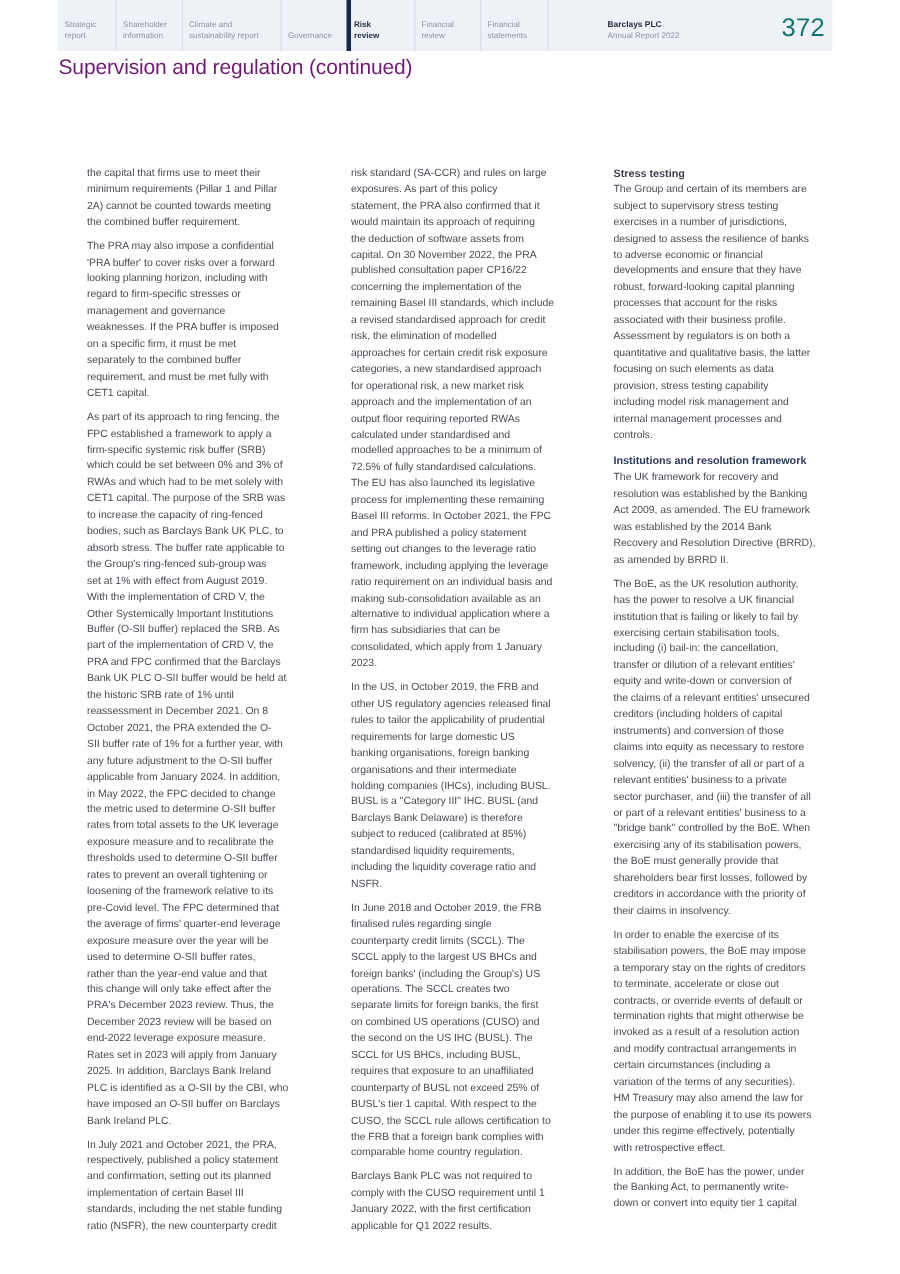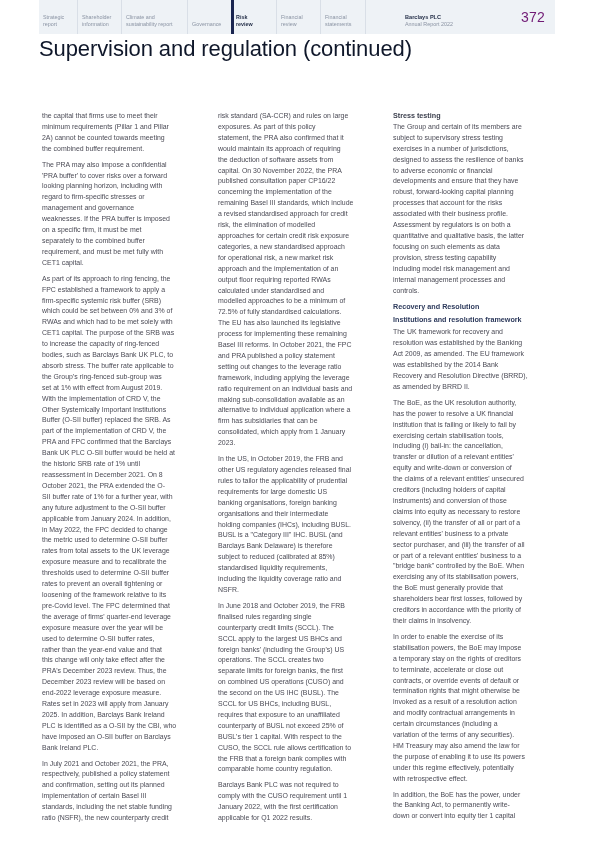--- a/index.html
+++ b/index.html
@@ -3,24 +3,24 @@
 <meta charset="utf-8">
 <style>
   html,body{margin:0;padding:0;background:#ffffff;}
   body{width:600px;height:849px;position:relative;overflow:hidden;font-family:"Liberation Sans",sans-serif;color:#3c3c46;}
   .topnav{position:absolute;left:39px;top:0;width:444px;height:34px;background:#eef2f6;display:flex;}
   .tab{position:relative;height:34px;box-sizing:border-box;padding:14px 0 0 4px;font-size:5.4px;line-height:6.8px;color:#8a93a3;border-right:1px solid #d9dfe7;}
   .tab.active{color:#1f2a44;font-weight:bold;}
   .tab.active::before{content:"";position:absolute;left:-1px;top:0;width:2.5px;height:34px;background:#1a2550;}
   .brand-name{position:absolute;left:405px;top:14px;font-size:5.6px;font-weight:bold;color:#1f2a44;}
   .brand-sub{position:absolute;left:405px;top:21px;font-size:5.4px;color:#8a93a3;}
-  .pagenum{position:absolute;left:521px;top:9px;font-size:14px;color:#701a75;font-weight:normal;letter-spacing:0.2px;}
+  .pagenum{position:absolute;left:521px;top:9px;font-size:17px;color:#0f766e;font-weight:normal;letter-spacing:0.2px;}
   .navbg{position:absolute;left:39px;top:0;width:516px;height:34px;background:#eef2f6;}
-  .title{position:absolute;left:39px;top:36px;font-size:22px;color:#0f172a;white-space:nowrap;letter-spacing:-0.1px;}
-  .col{position:absolute;top:111px;width:170px;font-size:6.95px;line-height:10.9px;color:#4a4a55;}
+  .title{position:absolute;left:39px;top:36px;font-size:14px;color:#701a75;white-space:nowrap;letter-spacing:-0.1px;}
+  .col{position:absolute;top:111px;width:170px;font-size:6.95px;line-height:10.9px;color:#4a4a55;margin-left:16px;}
   .col p{margin:0 0 5px 0;white-space:pre-line;}
   .col h3{margin:0;font-size:7.2px;line-height:10.9px;font-weight:bold;color:#3b3f4d;}
   .col h4{margin:0 0 1px 0;font-size:7.2px;line-height:12px;font-weight:bold;color:#2d3a5c;}
   #c1{left:42px;}
   #c2{left:218px;}
   #c3{left:393px;width:172px;}
 </style>
 </head>
 <body>
 
@@ -206,21 +206,20 @@
 robust, forward-looking capital planning
 processes that account for the risks
 associated with their business profile.
 Assessment by regulators is on both a
 quantitative and qualitative basis, the latter
 focusing on such elements as data
 provision, stress testing capability
 including model risk management and
 internal management processes and
 controls.</p>
-  <h4>Recovery and Resolution</h4>
   <h4>Institutions and resolution framework</h4>
   <p>The UK framework for recovery and
 resolution was established by the Banking
 Act 2009, as amended. The EU framework
 was established by the 2014 Bank
 Recovery and Resolution Directive (BRRD),
 as amended by BRRD II.</p>
   <p>The BoE, as the UK resolution authority,
 has the power to resolve a UK financial
 institution that is failing or likely to fail by

